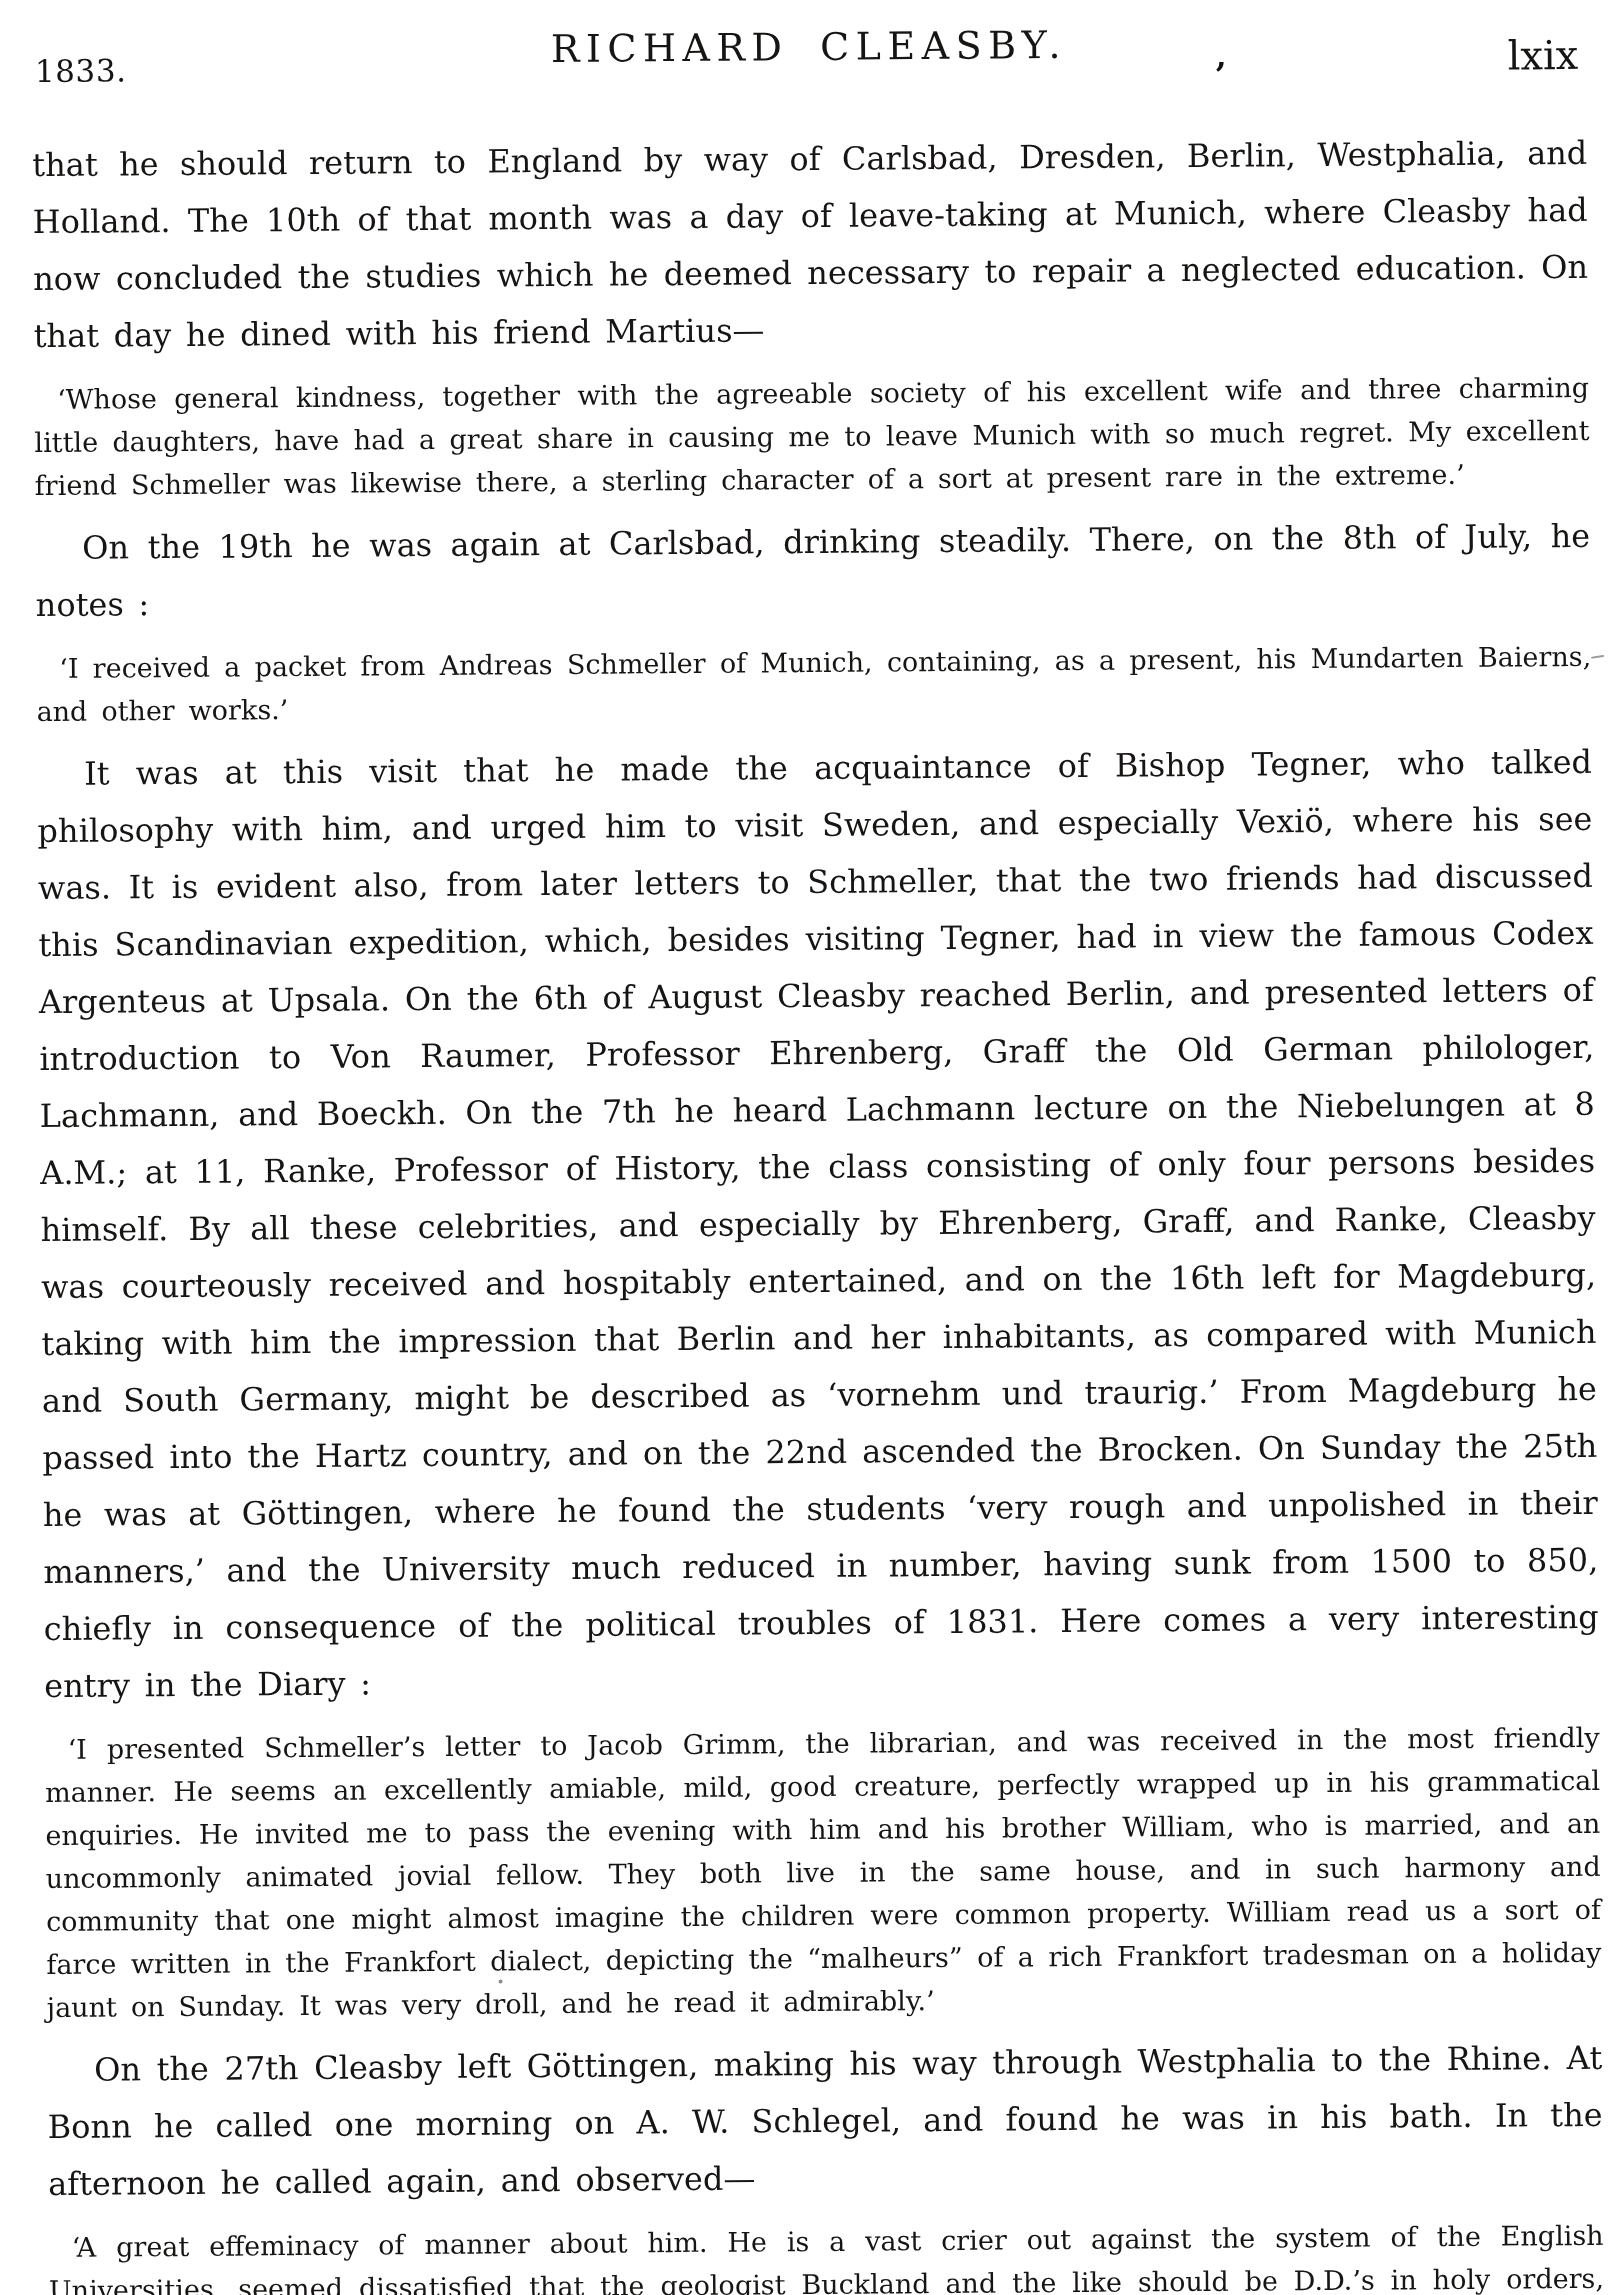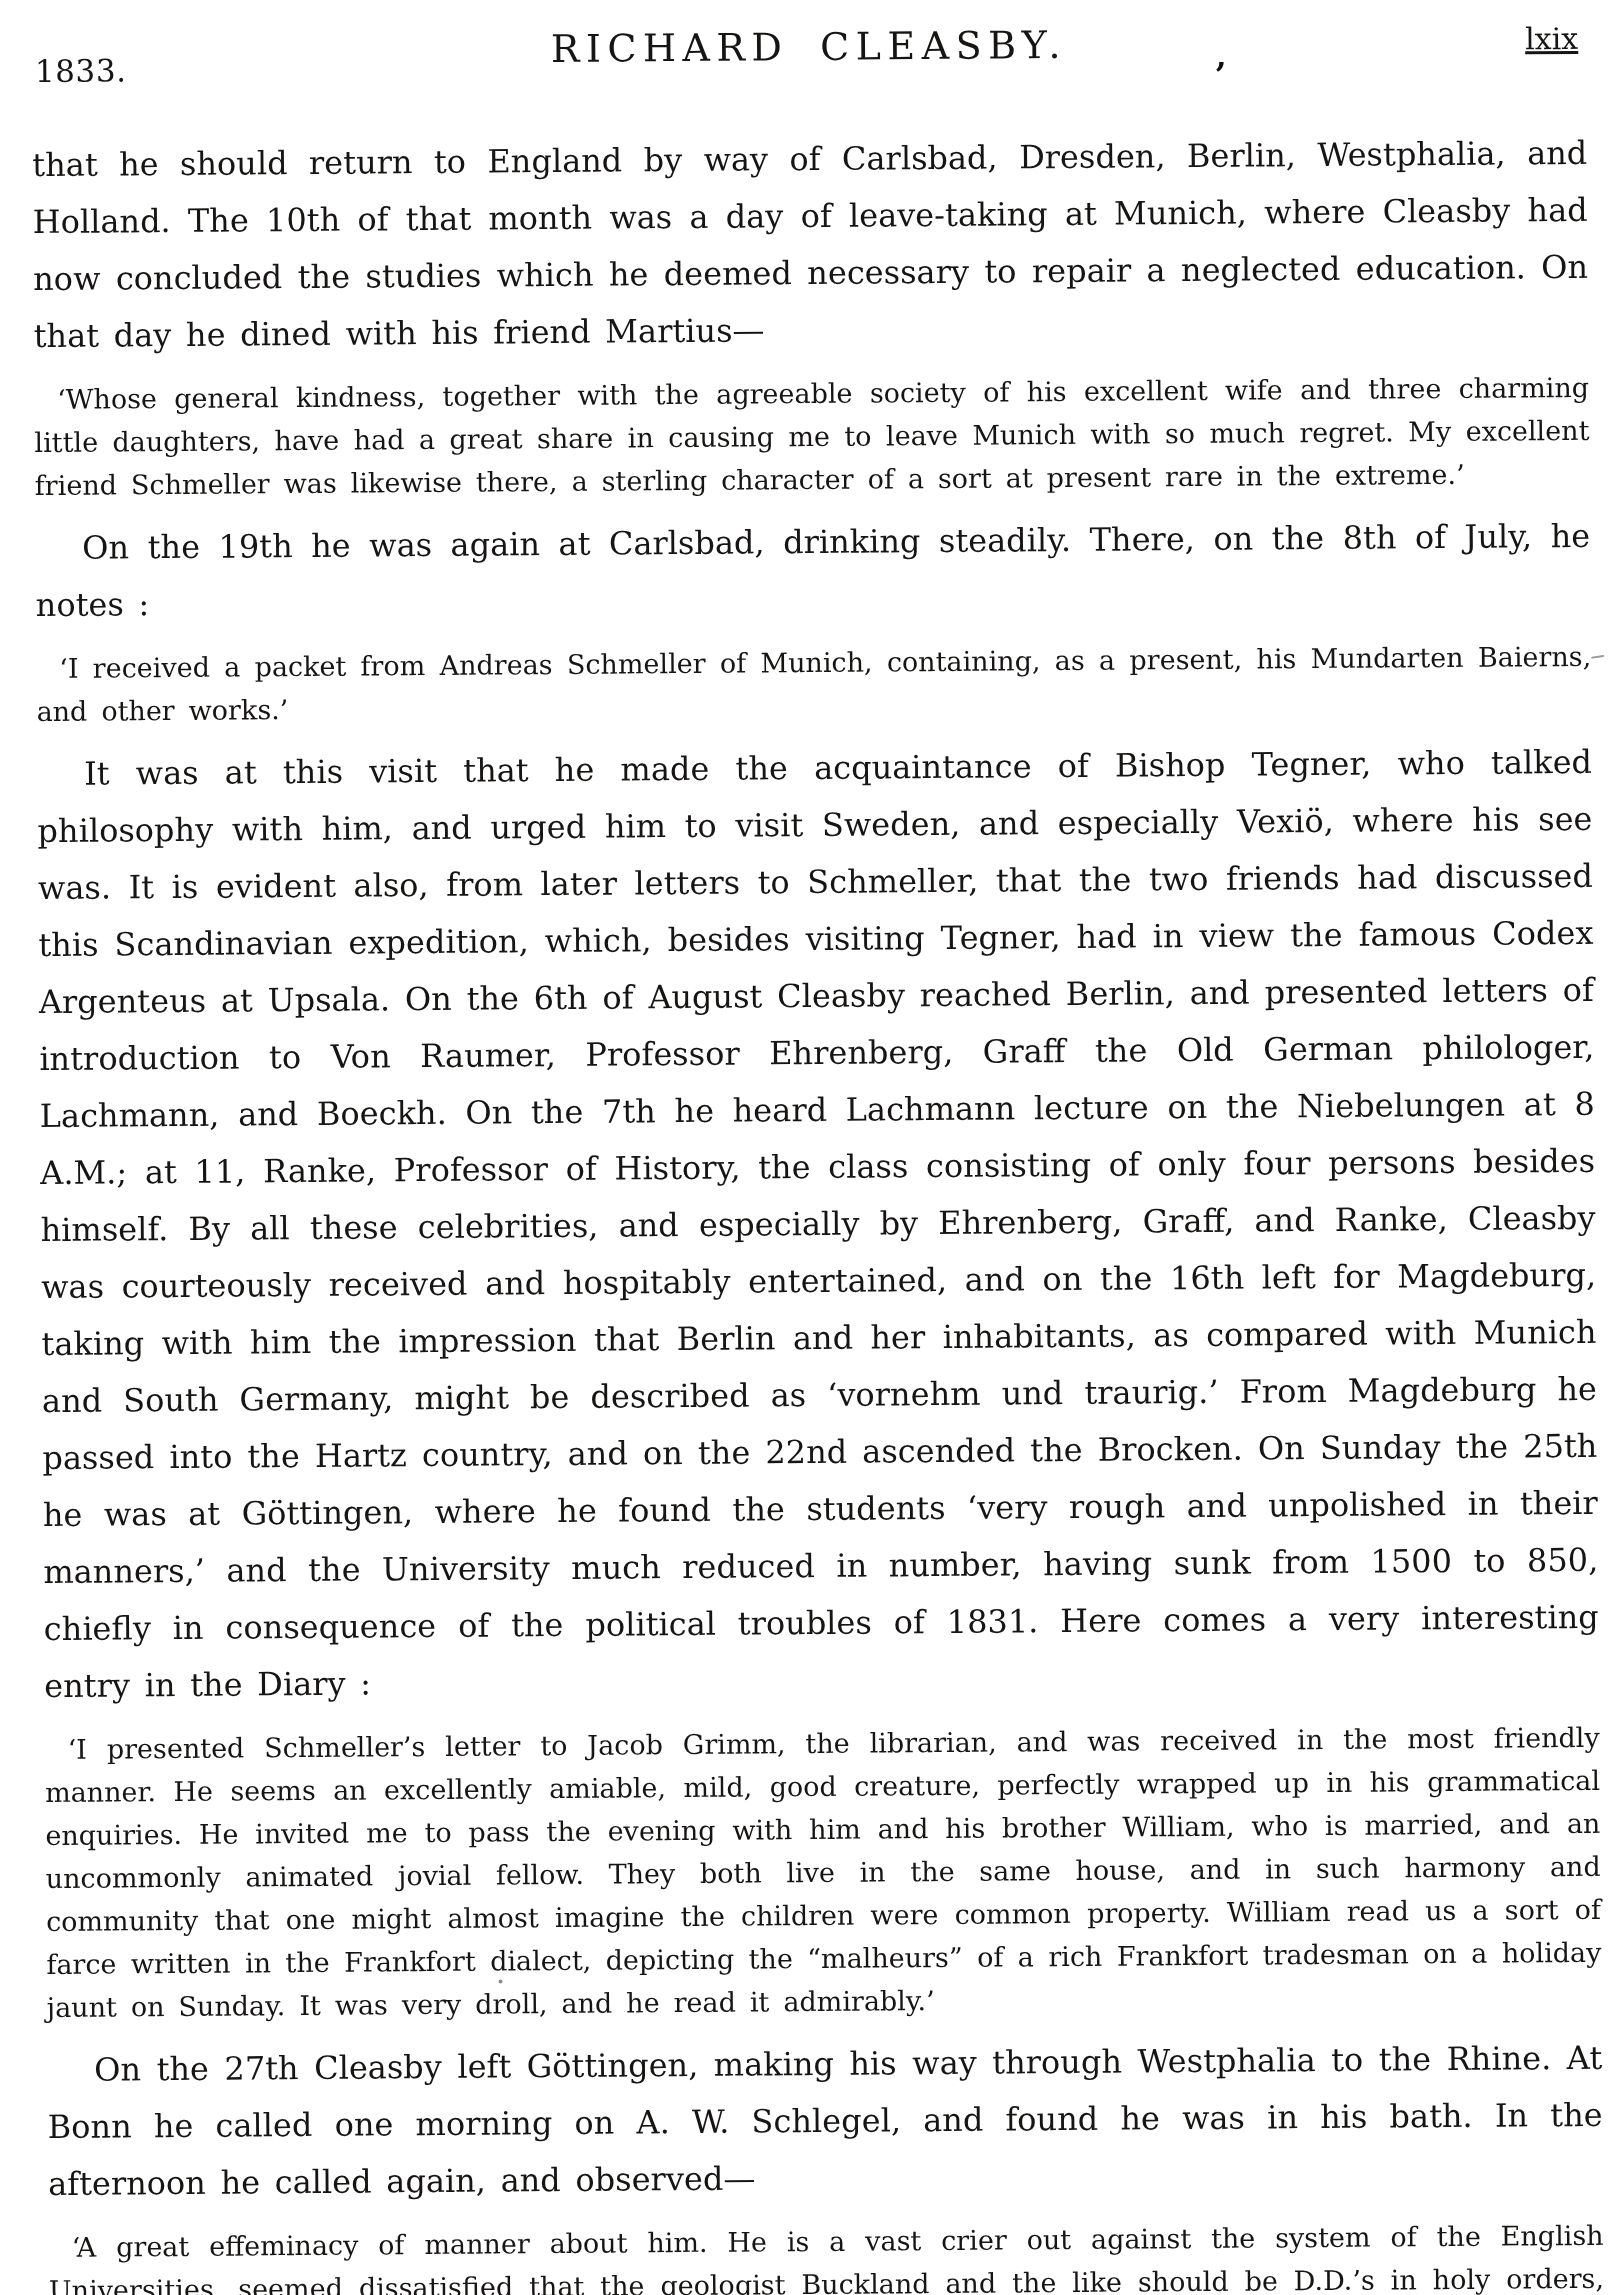--- a/index.html
+++ b/index.html
@@ -39,23 +39,22 @@
     top: 0;
     transform: translateX(-50%);
     font-size: 38px;
     letter-spacing: 0.17em;
     word-spacing: 0.35em;
     white-space: nowrap;
   }
   .page-number {
     position: absolute;
     right: 8.2px;
-    top: 2px;
-    font-size: 30px;
-    text-decoration: underline;
+    top: 13px;
+    font-size: 40px;
   }
   .ink-blot {
     position: absolute;
     left: 1183px;
     top: 33px;
     font-size: 34px;
     font-weight: bold;
     color: #11100e;
   }
   .scan-dash {

